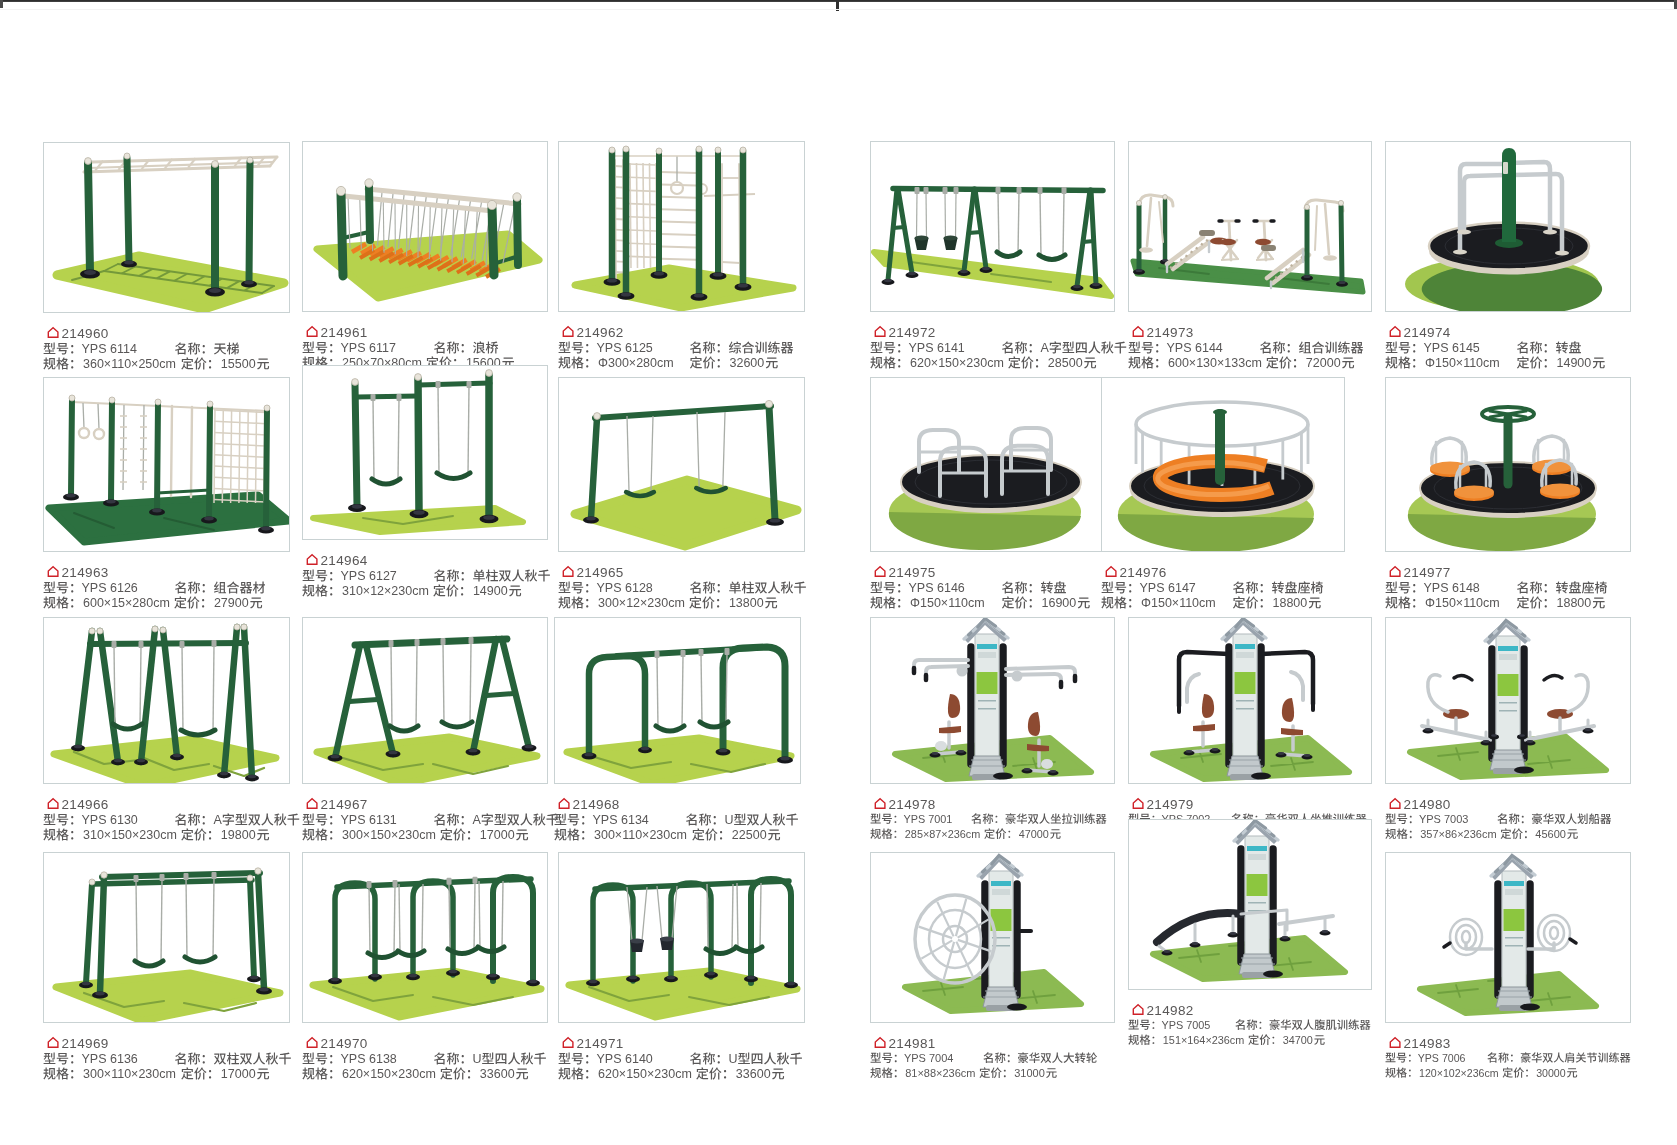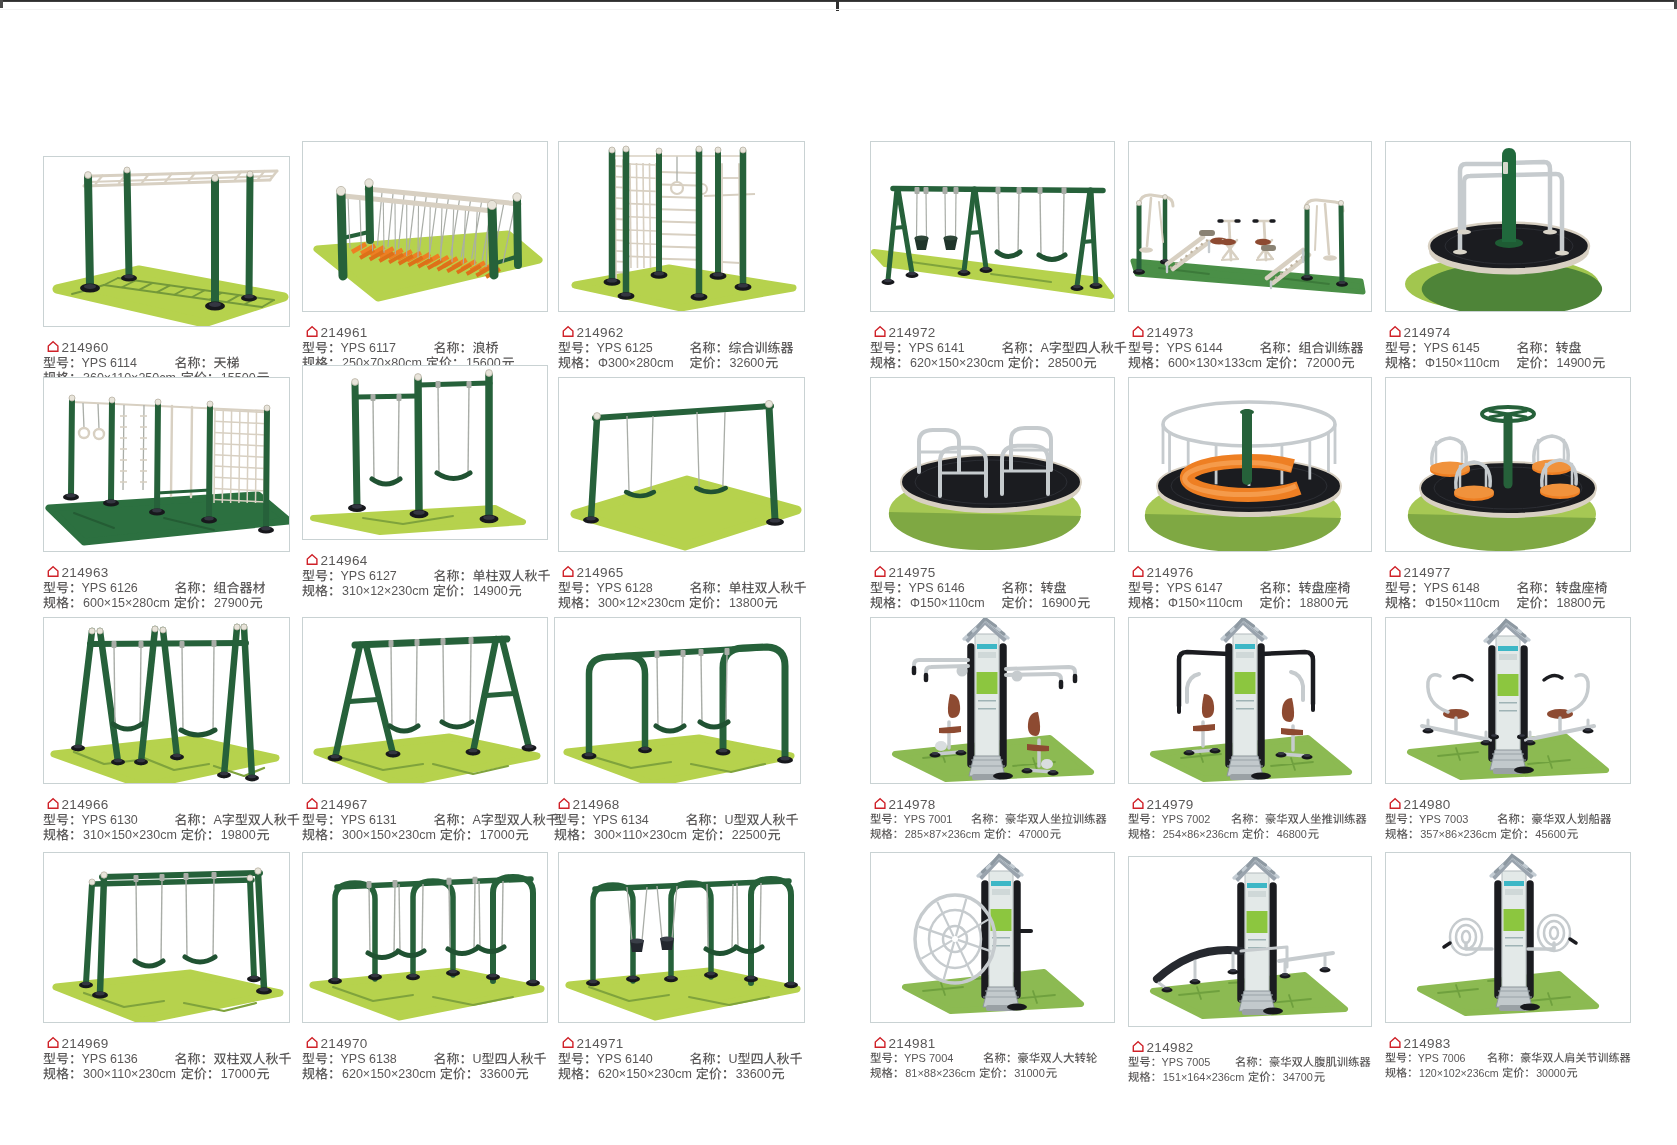--- a/index.html
+++ b/index.html
@@ -60,21 +60,21 @@
       <path id="u8f6e" d="M8.25 0.43C7.7 1.99 6.55 3.87 4.78 5.24C5.07 5.43 5.45 5.86 5.64 6.16C5.97 5.89 6.28 5.6 6.56 5.32C7.47 4.38 8.2 3.35 8.76 2.33C9.55 3.78 10.65 5.19 11.69 6.04C11.88 5.73 12.29 5.3 12.57 5.08C11.38 4.21 10.09 2.6 9.37 1.09L9.55 0.66ZM10.49 5.82C9.79 6.41 8.74 7.08 7.79 7.63V5.3L6.56 5.32V10.49C6.56 11.79 6.93 12.18 8.33 12.18C8.61 12.18 10.11 12.18 10.41 12.18C11.62 12.18 11.96 11.65 12.09 9.74C11.76 9.67 11.26 9.46 10.98 9.26C10.92 10.79 10.84 11.06 10.31 11.06C9.98 11.06 8.74 11.06 8.46 11.06C7.89 11.06 7.79 10.98 7.79 10.49V8.9C8.89 8.37 10.28 7.58 11.34 6.86ZM0.97 7.25C1.09 7.14 1.52 7.06 1.95 7.06H2.94V8.79C1.99 8.94 1.13 9.07 0.45 9.16L0.7 10.36L2.94 9.93V12.47H4V9.74L5.51 9.44L5.45 8.37L4 8.62V7.06H5.24V5.95H4V4H2.94V5.95H2C2.34 5.11 2.67 4.13 2.95 3.12H5.26V1.95H3.25C3.34 1.52 3.43 1.09 3.51 0.68L2.38 0.47C2.31 0.96 2.22 1.46 2.13 1.95H0.56V3.12H1.86C1.61 4.09 1.36 4.89 1.25 5.19C1.03 5.77 0.86 6.17 0.62 6.24C0.75 6.51 0.92 7.03 0.97 7.25Z"></path>
       <path id="uff1a" d="M3.25 5.23C3.85 5.23 4.34 4.77 4.34 4.15C4.34 3.5 3.85 3.05 3.25 3.05C2.65 3.05 2.16 3.5 2.16 4.15C2.16 4.77 2.65 5.23 3.25 5.23ZM3.25 11.52C3.85 11.52 4.34 11.06 4.34 10.44C4.34 9.79 3.85 9.35 3.25 9.35C2.65 9.35 2.16 9.79 2.16 10.44C2.16 11.06 2.65 11.52 3.25 11.52Z"></path>
     </defs>
   </svg>
 <div style="position:absolute;left:0;top:0;width:1677px;height:2px;background:#3f3f3f"></div>
 <div style="position:absolute;left:0;top:0;width:1677px;height:1px;background:#2e2e2e"></div>
 <div style="position:absolute;left:836px;top:0;width:3px;height:11px;background:#2f2f2f"></div>
 <div style="position:absolute;left:0;top:0;width:3px;height:8px;background:#4a4a4a"></div>
 <div style="position:absolute;left:1674px;top:0;width:3px;height:9px;background:#4a4a4a"></div>
 <div style="position:absolute;left:0;top:9px;width:1677px;height:1px;background:#f3f3f3"></div>
-<div class="cell" style="left:43px;top:156px;width:249px;height:279px">
+<div class="cell" style="left:43px;top:142px;width:249px;height:279px">
     <div class="box" style="width:247px;height:171px">
       <svg width="247" height="171" viewBox="0 0 247 171">
         <polygon points="13,132 95,113 240,140 160,166" fill="#b6d24d" stroke="#b6d24d" stroke-width="9" stroke-linejoin="round" opacity="1"></polygon>
         <path d="M60,128 L218,150" fill="none" stroke="#74993a" stroke-width="2" stroke-linecap="round" stroke-linejoin="round" opacity="1"></path>
         <path d="M74,121 L230,143" fill="none" stroke="#74993a" stroke-width="2" stroke-linecap="round" stroke-linejoin="round" opacity="1"></path>
         <line x1="60.0" y1="128.0" x2="74.0" y2="121.0" stroke="#74993a" stroke-width="1.8" stroke-linecap="butt" opacity="1"></line>
         <line x1="77.55555555555556" y1="130.44444444444446" x2="91.33333333333333" y2="123.44444444444444" stroke="#74993a" stroke-width="1.8" stroke-linecap="butt" opacity="1"></line>
         <line x1="95.11111111111111" y1="132.88888888888889" x2="108.66666666666666" y2="125.88888888888889" stroke="#74993a" stroke-width="1.8" stroke-linecap="butt" opacity="1"></line>
         <line x1="112.66666666666666" y1="135.33333333333334" x2="126.0" y2="128.33333333333334" stroke="#74993a" stroke-width="1.8" stroke-linecap="butt" opacity="1"></line>
         <line x1="130.22222222222223" y1="137.77777777777777" x2="143.33333333333331" y2="130.77777777777777" stroke="#74993a" stroke-width="1.8" stroke-linecap="butt" opacity="1"></line>
@@ -1236,21 +1236,21 @@
       <use href="#u683c" x="13.0"></use>
       <use href="#uff1a" x="26.0"></use>
       <text x="40.0" y="11.44" font-size="12.5">Φ150×110cm</text>
       <use href="#u5b9a" x="131.5"></use>
       <use href="#u4ef7" x="144.5"></use>
       <use href="#uff1a" x="157.5"></use>
       <text x="171.5" y="11.44" font-size="12.5">16900</text>
       <use href="#u5143" x="207.26"></use>
     </svg>
   </div>
-<div class="cell" style="left:1128px;top:377px;width:246px;height:307px">
+<div class="cell" style="left:1101px;top:377px;width:246px;height:307px">
     <div class="box" style="width:244px;height:175px">
       <svg width="244" height="175" viewBox="0 0 244 175">
         <ellipse cx="114" cy="136" rx="98" ry="36" fill="#a6c854"></ellipse>
         <path d="M16,136 A98,36 0 0 0 212,140 L16,136 Z" fill="#7fa843"></path>
         <ellipse cx="120" cy="112" rx="92" ry="27" fill="#d8d0c2"></ellipse>
         <ellipse cx="120" cy="108" rx="92" ry="27" fill="#1b1c20"></ellipse>
         <ellipse cx="120" cy="108" rx="92" ry="27" fill="none" stroke="#d8d0c2" stroke-width="2"></ellipse>
         <ellipse cx="120" cy="108" rx="78" ry="22" fill="none" stroke="#2c2e34" stroke-width="1"></ellipse>
         <ellipse cx="120" cy="46" rx="86" ry="22" fill="none" stroke="#c6cbce" stroke-width="3.5"></ellipse>
         <line x1="34.0" y1="46.0" x2="34.0" y2="86.0" stroke="#c6cbce" stroke-width="2.8" stroke-linecap="butt" opacity="1"></line>
@@ -1687,21 +1687,21 @@
         <use href="#uff1a" x="26.0"></use>
         <text x="40.0" y="11.44" font-size="12.5">81×88×236cm</text>
         <use href="#u5b9a" x="123.93"></use>
         <use href="#u4ef7" x="136.93"></use>
         <use href="#uff1a" x="149.93"></use>
         <text x="163.93" y="11.44" font-size="12.5">31000</text>
         <use href="#u5143" x="199.68"></use>
       </g>
     </svg>
   </div>
-<div class="cell" style="left:1128px;top:856px;width:246px;height:235px">
+<div class="cell" style="left:1128px;top:819px;width:246px;height:235px">
     <div class="box" style="width:244px;height:171px">
       <svg width="244" height="171" viewBox="0 0 244 171">
         <polygon points="24,134 175.68,118 216,152 73.92,159" fill="#8cba52" stroke="#8cba52" stroke-width="6" stroke-linejoin="round" opacity="1"></polygon>
         <path d="M50,138 L90,134 M68,130 L72,142" fill="none" stroke="#6fa03e" stroke-width="1.8" stroke-linecap="round" stroke-linejoin="round" opacity="1"></path>
         <path d="M140,146 L182,142 M160,138 L164,150" fill="none" stroke="#6fa03e" stroke-width="1.8" stroke-linecap="round" stroke-linejoin="round" opacity="1"></path>
         <path d="M100,126 L130,124" fill="none" stroke="#6fa03e" stroke-width="1.8" stroke-linecap="round" stroke-linejoin="round" opacity="1"></path>
         <line x1="112.0" y1="29" x2="112.0" y2="142" stroke="#1b1c20" stroke-width="7.5" stroke-linecap="round" opacity="1"></line>
         <line x1="144.0" y1="29" x2="144.0" y2="142" stroke="#1b1c20" stroke-width="7.5" stroke-linecap="round" opacity="1"></line>
         <rect x="116.0" y="16" width="24" height="124" fill="#e3e9e8" stroke="#b4bcbe" stroke-width="1"></rect>
         <rect x="118.0" y="26" width="20" height="5" fill="#3db7c6"></rect>

